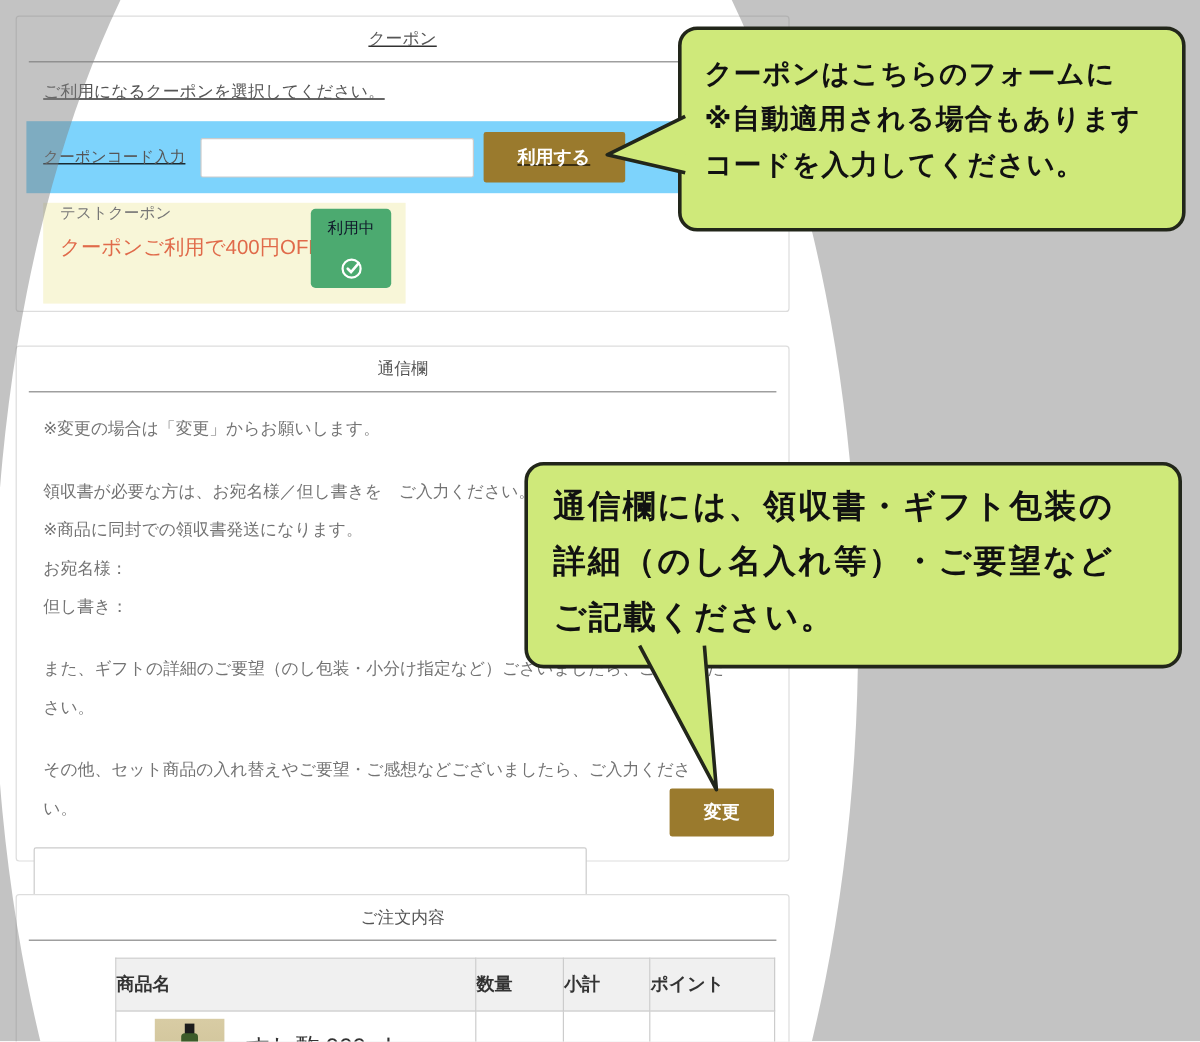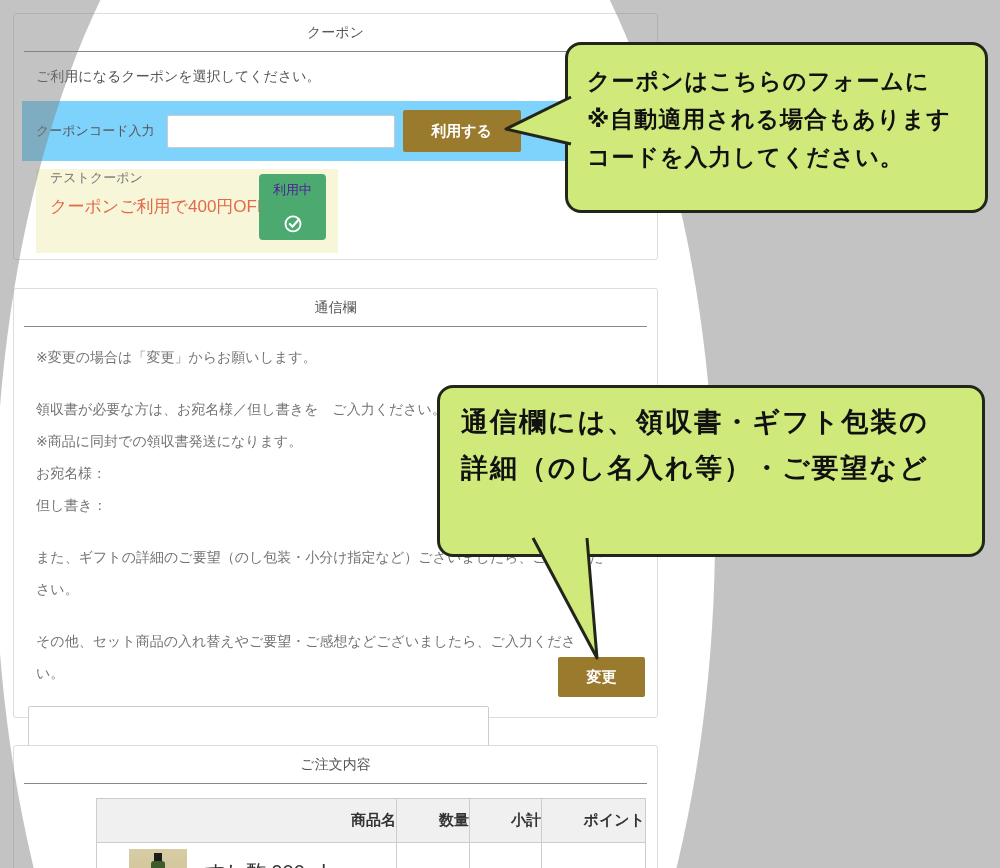--- a/index.html
+++ b/index.html
@@ -7,74 +7,74 @@
   body { font-family:"Liberation Sans","DejaVu Sans",sans-serif; background:#fff; }
   .stage { position:relative; width:1000px; height:868px; overflow:hidden; background:#fff; }
 
   
   .card { position:absolute; left:13px; width:645px; background:#fff;
           border:1px solid #ddd; border-radius:3px; }
   .card-title { text-align:center; font-size:14px; color:#555; padding-top:10px; }
   .card-rule { border:none; border-top:1px solid #888; margin:9px 10px 0 10px; }
 
   
-  #coupon-card { top:13px; height:247px; }
+  #coupon-card { top:13px; height:247px;text-decoration:underline; }
   .lead-text { font-size:14px; color:#555; margin:16px 0 0 22px; }
   .code-row { background:#7dd3fc; margin:15px 8px 0 8px; height:60px;
               display:flex; align-items:center; padding:0 14px; }
   .code-label { font-size:13px; color:#555; white-space:nowrap; }
   .code-input { margin-left:12px; width:228px; height:33px; border:1px solid #ccc;
                 border-radius:2px; font-size:14px; padding:0 8px; }
   .btn-brown { background:#9a7a2d; color:#fff; font-weight:bold; border:none;
                border-radius:2px; cursor:pointer;
                font-family:"Liberation Sans","DejaVu Sans",sans-serif; }
   .apply-btn { margin-left:8px; width:118px; height:42px; font-size:15px; }
   .coupon-ticket { position:absolute; left:22px; top:155px; width:302px; height:84px;
                    background:#f8f6d8; padding:0 14px; }
   .coupon-name { font-size:13px; color:#777; }
   .coupon-desc { font-size:17px; color:#e06a4a; margin-top:8px; white-space:nowrap; }
   .status-badge { position:absolute; right:12px; top:5px; width:67px; height:66px;
-                  background:#4caa70; border-radius:4px; color:#4c1d95; 
+                  background:#4caa70; border-radius:4px; color:#0f172a; 
                   display:flex; flex-direction:column; align-items:center;
                   justify-content:center; gap:13px; }
   .status-badge .txt { font-size:13px; }
 
   
   #message-card { top:288px; height:430px; }
   .para { margin-left:22px; font-size:14px; color:#737373; line-height:32px; white-space:nowrap; }
   .mt16 { margin-top:14px; } .mt22 { margin-top:20px; }
   .message-textarea { display:block; margin:17px 0 0 14px; width:461px; height:52px;
                       border:1px solid #ccc; border-radius:2px; resize:none;
                       font-size:14px; padding:6px 8px;
                       font-family:"Liberation Sans","DejaVu Sans",sans-serif; }
   .change-btn { position:absolute; right:12px; bottom:20px; width:87px; height:40px; font-size:15px; }
 
   
   #order-card { top:745px; height:200px; }
   .order-table { position:absolute; left:82px; top:52px; width:550px;
                  border-collapse:collapse; table-layout:fixed; }
   .order-table th { background:#f0f0f0; border:1px solid #ccc; height:44px;
-                    font-size:15px; color:#333; font-weight:bold; text-align:right; }
+                    font-size:15px; color:#333; font-weight:bold; text-align:left; }
   .order-table td { border:1px solid #ccc; height:90px; vertical-align:top; }
   .product-cell { display:flex; align-items:flex-start; gap:18px; padding:6px 0 0 32px; }
   .thumb { width:58px; height:70px; background:linear-gradient(#d8cca4,#c9bb90);
            position:relative; flex:none; }
   .thumb .bottle { position:absolute; left:22px; top:12px; width:14px; height:56px;
                    background:#3d5c2a; border-radius:3px 3px 0 0; }
   .thumb .cap { position:absolute; left:25px; top:4px; width:8px; height:9px; background:#1c1c1c; }
   .product-name { font-size:20px; color:#333; margin-top:10px; white-space:nowrap; }
 
   
   .overlay { position:absolute; inset:0; z-index:50; pointer-events:none; }
 
   
   .bubble { position:absolute; z-index:100; background:#cfe97a; border:3px solid #22261a;
             border-radius:16px; color:#111; font-weight:bold; }
   #bubble-coupon { left:565px; top:22px; width:423px; height:171px; padding:17px 19px 0 19px;
-                   font-size:23px; line-height:38px; letter-spacing:1px;margin-top:20px; }
+                   font-size:23px; line-height:38px; letter-spacing:1px; }
   #bubble-message { left:437px; top:385px; width:548px; height:172px; padding:11px 21px 0 21px;
                     font-size:27px; line-height:46px; letter-spacing:2px; }
   .tail { position:absolute; z-index:110; pointer-events:none; }
 </style>
 </head>
 <body>
 
 <div class="stage">
 
   <section class="card" id="coupon-card">
@@ -161,18 +161,19 @@
     <div>※自動適用される場合もあります</div>
     <div>コードを入力してください。</div>
   </div>
   <svg class="tail" style="left:495px; top:85px;" width="85" height="70" viewBox="0 0 85 70">
     <path d="M76 12 L11 44 L76 59" fill="#cfe97a" stroke="#22261a" stroke-width="3" stroke-linejoin="round"></path>
   </svg>
 
   <div class="bubble" id="bubble-message">
     <div>通信欄には、領収書・ギフト包装の</div>
     <div>詳細（のし名入れ等）・ご要望など</div>
+    <div>ご記載ください。</div>
   </div>
   <svg class="tail" style="left:520px; top:533px;" width="90" height="130" viewBox="0 0 90 130">
     <path d="M13 5 L77 125 L67 5" fill="#cfe97a" stroke="#22261a" stroke-width="3" stroke-linejoin="round"></path>
   </svg>
 
 </div>
 
 </body></html>

